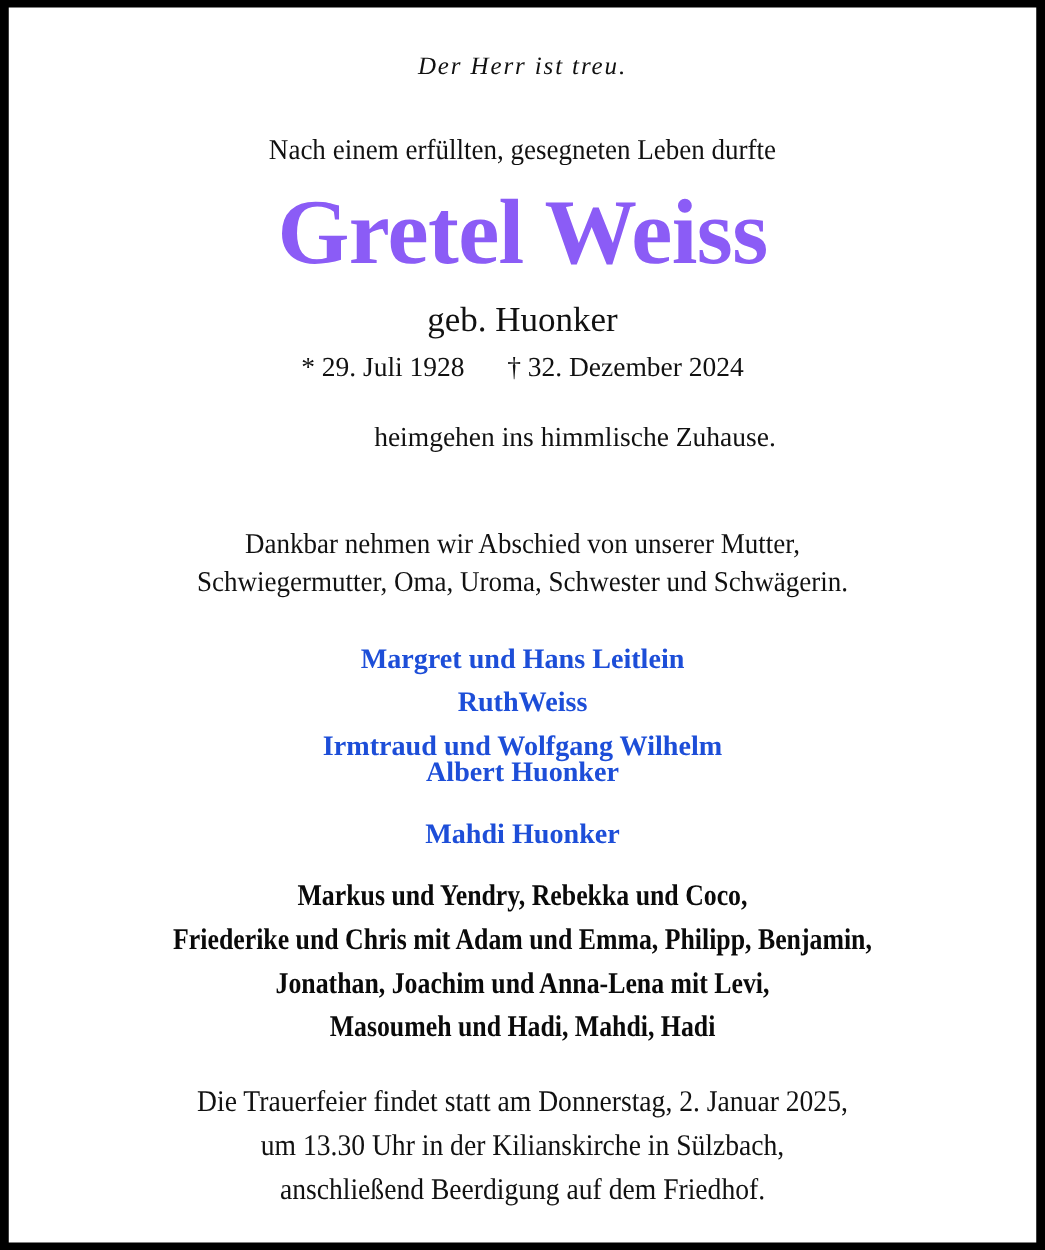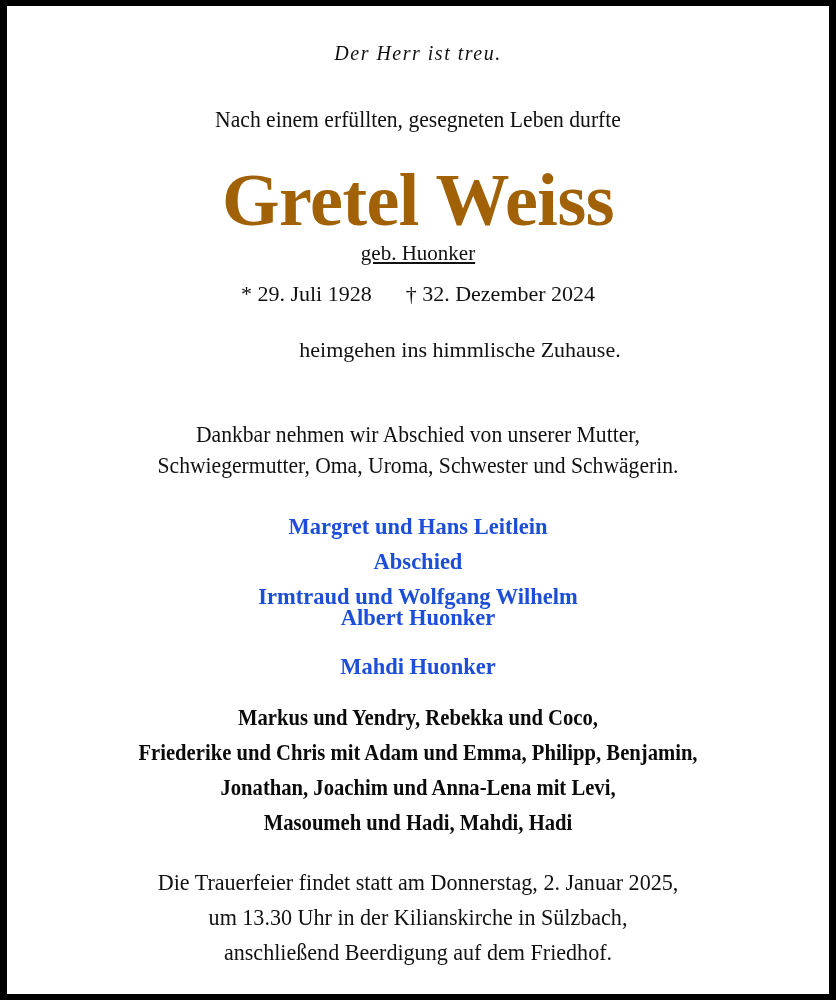--- a/index.html
+++ b/index.html
@@ -13,22 +13,22 @@
       background: #ffffff;
     }
     .line {
       position: absolute; left: 0; width: 836px;
       text-align: center; color: #111111;
       font-family: "Liberation Serif", "DejaVu Serif", serif;
       white-space: nowrap;
     }
     .motto { top: 42px; font-size: 20px; font-style: italic; letter-spacing: 1.5px; }
     .intro { top: 107px; font-size: 23px; transform: scaleX(0.94); }
-    .name  { top: 158px; font-size: 74px; font-weight: bold; letter-spacing: -0.5px; color: #a16207; }
-    .maiden { top: 241px; font-size: 21px; text-decoration: underline; }
+    .name  { top: 144px; font-size: 74px; font-weight: bold; letter-spacing: -0.5px; color: #8b5cf6; }
+    .maiden { top: 241px; font-size: 28px; }
     .dates { top: 281px; font-size: 22px; }
     .dates .gap { display: inline-block; width: 34px; }
     .cross { font-size: 22px; }
     .home { top: 337px; font-size: 22px; margin-left: 42px; }
     .thanks1 { top: 422px; font-size: 23px; transform: scaleX(0.94); }
     .thanks2 { top: 453px; font-size: 23px; transform: scaleX(0.94); }
     .fam { font-size: 22.5px; font-weight: bold; color: #1d4ed8; }
     .grand { font-size: 24px; font-weight: bold; color: #0a0a0a; transform: scaleX(0.86); }
     .cer { font-size: 24px; transform: scaleX(0.92); }
   </style>
@@ -47,21 +47,21 @@
   <span>29. Juli 1928</span><span class="gap"></span><span class="cross">†</span>
   <span>32. Dezember 2024</span>
 </div>
 
 <div class="line home">heimgehen ins himmlische Zuhause.</div>
 
 <div class="line thanks1">Dankbar nehmen wir Abschied von unserer Mutter,</div>
 <div class="line thanks2">Schwiegermutter, Oma, Uroma, Schwester und Schwägerin.</div>
 
 <div class="line fam" style="top:514px">Margret und Hans Leitlein</div>
-<div class="line fam" style="top:549px">Abschied</div>
+<div class="line fam" style="top:549px">RuthWeiss</div>
 <div class="line fam" style="top:584px">Irmtraud und Wolfgang Wilhelm</div>
 <div class="line fam" style="top:605px">Albert Huonker</div>
 <div class="line fam" style="top:654px">Mahdi Huonker</div>
 
 <div class="line grand" style="top:704px">Markus und Yendry, Rebekka und Coco,</div>
 <div class="line grand" style="top:739px">Friederike und Chris mit Adam und Emma, Philipp, Benjamin,</div>
 <div class="line grand" style="top:774px">Jonathan, Joachim und Anna-Lena mit Levi,</div>
 <div class="line grand" style="top:809px">Masoumeh und Hadi, Mahdi, Hadi</div>
 
 <div class="line cer" style="top:869px">Die Trauerfeier findet statt am Donnerstag, 2. Januar 2025,</div>

